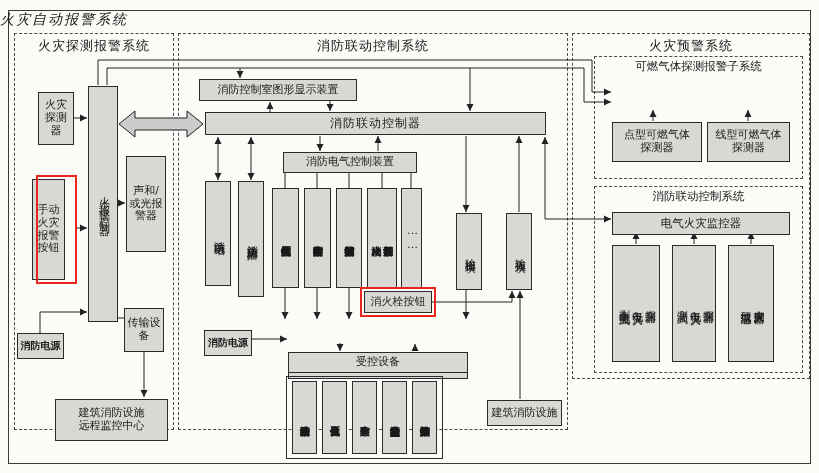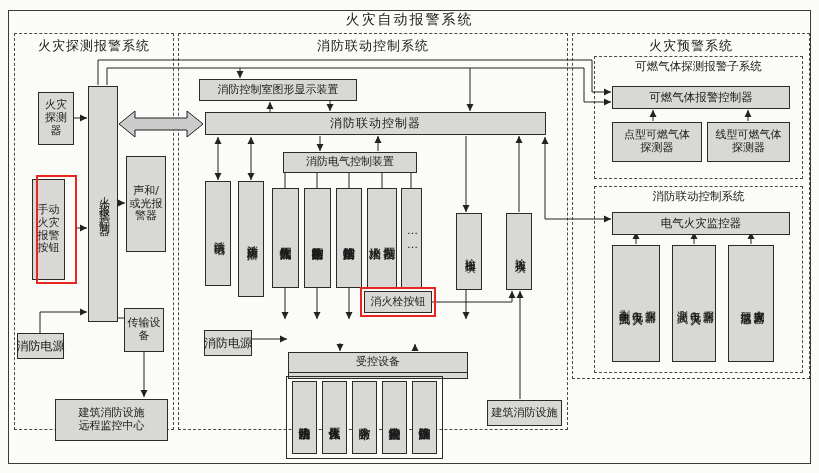--- a/index.html
+++ b/index.html
@@ -1,26 +1,26 @@
 <!DOCTYPE html>
 <html style="--hl: #e8251f; --fill: #d8d8d4;"><head>
 <meta charset="utf-8">
 <style>
   html,body{margin:0;padding:0;background:#ffffff;}
   body{font-family:"DejaVu Sans","Liberation Sans",sans-serif;color:#1a1a1a;}
   #stage{position:relative;width:819px;height:473px;background:#fbfbf8;overflow:hidden;}
   .outer{position:absolute;border:1px solid #3a3a3a;}
-  .title{position:absolute;left:0;right:0;top:11px;text-align:center;font-size:14px;letter-spacing:2px;white-space:nowrap;}
+  .title{position:absolute;left:0;right:0;top:11px;font-size:14px;letter-spacing:2px;white-space:nowrap;font-style:italic;}
   .sec{position:absolute;border:1px dashed #4a4a4a;}
   .seclabel{position:absolute;left:0;right:0;text-align:center;font-size:13px;letter-spacing:1px;white-space:nowrap;}
   .sublabel{position:absolute;left:0;right:0;text-align:center;font-size:11.5px;white-space:nowrap;}
   .box{position:absolute;background:var(--fill,#d8d8d4);border:1px solid #2b2b2b;display:flex;align-items:center;justify-content:center;text-align:center;font-size:11px;line-height:1.18;white-space:pre-line;box-sizing:border-box;padding:1px;}
   .v{writing-mode:vertical-lr;text-orientation:upright;letter-spacing:1px;}
   .nw{white-space:nowrap;}
-  .sm{font-size:12px;letter-spacing:0;}
+  .sm{font-size:10px;letter-spacing:0;font-weight:bold;}
   .hl{position:absolute;border:2px solid var(--hl,#e8251f);background:transparent;box-sizing:border-box;}
   svg{position:absolute;left:0;top:0;}
   svg line,svg polyline{stroke:#222;stroke-width:1;fill:none;}
 </style>
 </head>
 <body>
 
 <div id="stage">
 
   <div class="outer" style="left:8px;top:10px;width:801px;height:452px;"></div>
@@ -137,21 +137,20 @@
   <div class="box nw" style="left:288px;top:320px;width:180px;height:26px;margin-top:33px;">消防电动装置</div>
   <div class="box nw" style="left:288px;top:352px;width:180px;height:21px;">受控设备</div>
   <div style="position:absolute;left:286px;top:376px;width:157px;height:83px;border:1px solid #2b2b2b;box-sizing:border-box;"></div>
   <div class="box v sm" style="left:292px;top:381px;width:25px;height:73px;">消防给水设备</div>
   <div class="box v sm" style="left:322px;top:381px;width:25px;height:73px;">气体灭火设备</div>
   <div class="box v sm" style="left:352px;top:381px;width:25px;height:73px;">防火卷帘</div>
   <div class="box v sm" style="left:382px;top:381px;width:25px;height:73px;">室内消火栓设备</div>
   <div class="box v sm" style="left:412px;top:381px;width:25px;height:73px;">防烟排烟设备</div>
   <div class="box nw" style="left:487px;top:400px;width:75px;height:26px;">建筑消防设施</div>
 
-  <div class="box nw" style="left:612px;top:86px;width:178px;height:23px;font-size:11.5px;">可燃气体报警控制器</div>
   <div class="box" style="left:612px;top:122px;width:90px;height:40px;">点型可燃气体
 探测器</div>
   <div class="box" style="left:707px;top:122px;width:83px;height:40px;">线型可燃气体
 探测器</div>
   <div class="box nw" style="left:612px;top:212px;width:178px;height:23px;font-size:11.5px;">电气火灾监控器</div>
   <div class="box v" style="left:612px;top:245px;width:48px;height:117px;">剩余电流式
 电气火灾
 探测器</div>
   <div class="box v" style="left:672px;top:245px;width:44px;height:117px;">测温式
 电气火灾

